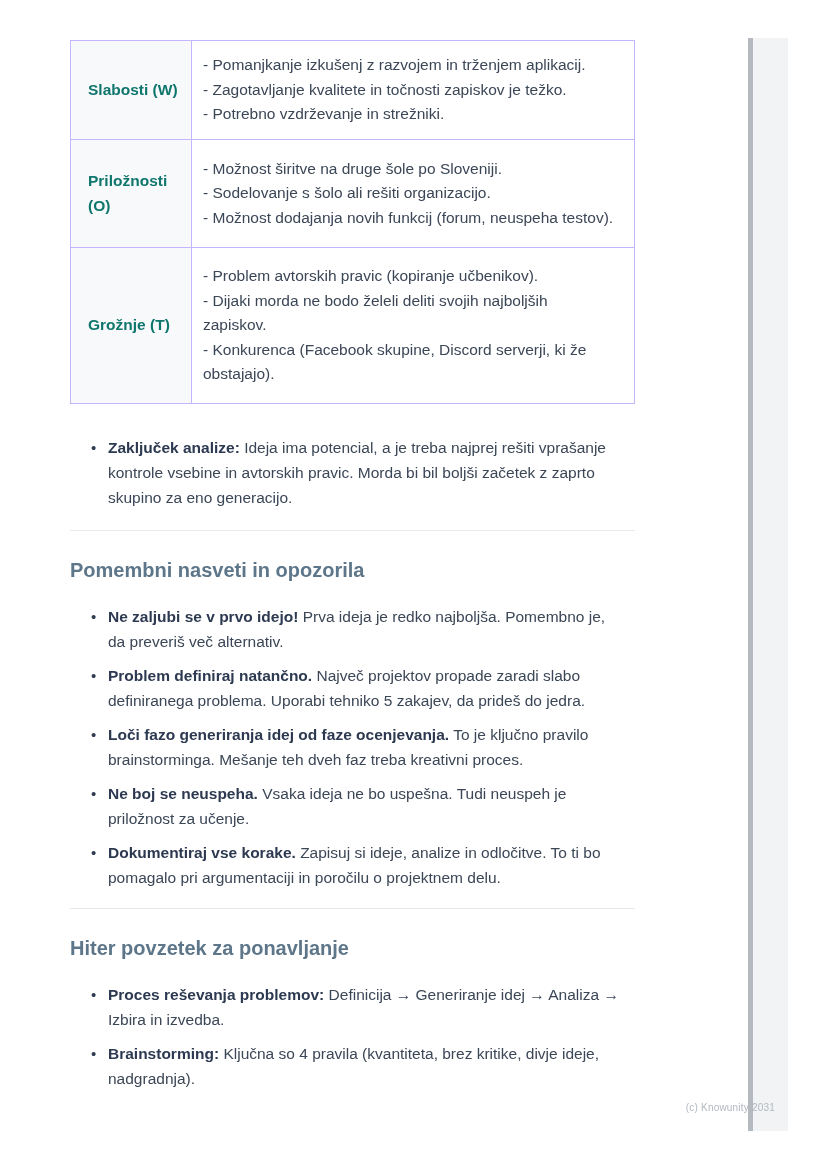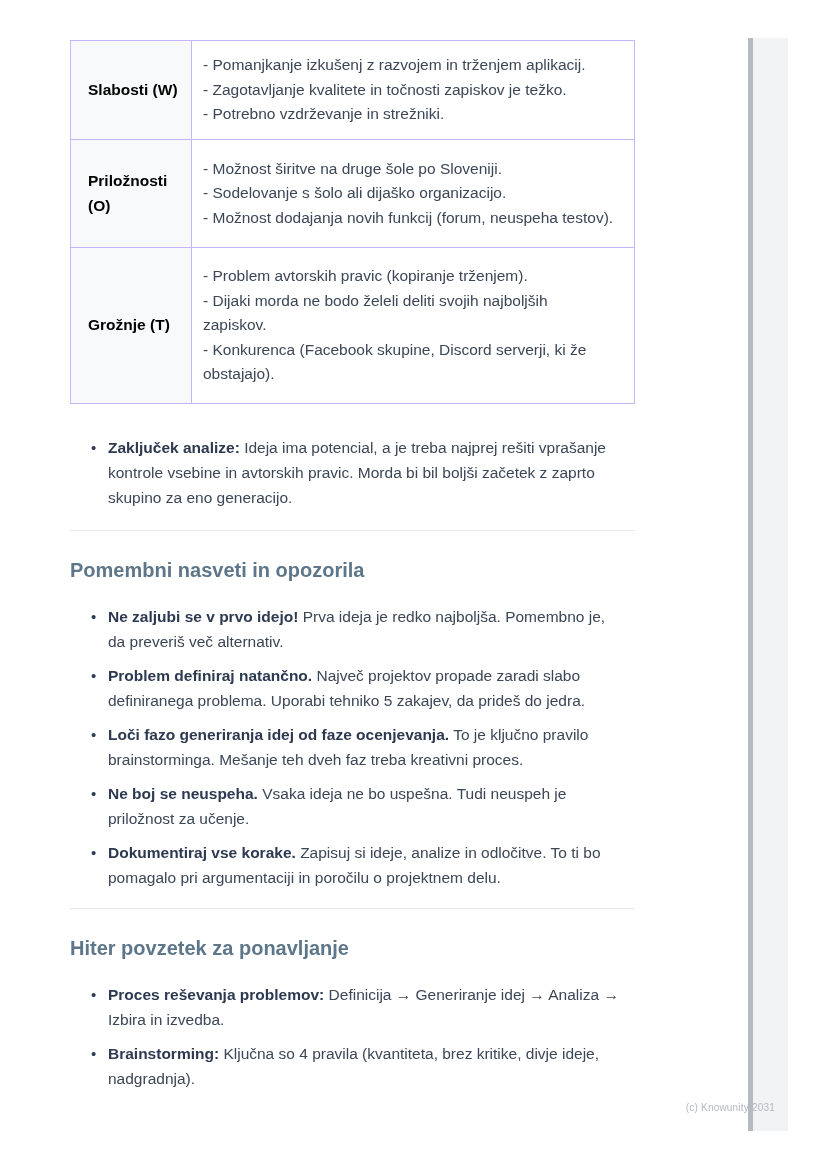--- a/index.html
+++ b/index.html
@@ -26,21 +26,21 @@
   }
   table.swot td {
     border:1px solid #c4b5fd;
     vertical-align:middle;
     line-height:24.5px;
   }
   td.label-cell {
     width:121px;
     background:#f8f9fa;
     font-weight:700;
-    color:#000000;
+    color:#0f766e;
     padding:10px 10px 10px 17px;
     box-sizing:border-box;
   }
   td.items-cell {
     padding:10px 20px 10px 11px;
   }
   tr.row-w { height:99px; }
   tr.row-o { height:108px; }
   tr.row-t { height:156px; }
 
@@ -130,28 +130,28 @@
         <td class="items-cell">
           <div>- Pomanjkanje izkušenj z razvojem in trženjem aplikacij.</div>
           <div>- Zagotavljanje kvalitete in točnosti zapiskov je težko.</div>
           <div>- Potrebno vzdrževanje in strežniki.</div>
         </td>
       </tr>
       <tr class="row-o">
         <td class="label-cell">Priložnosti (O)</td>
         <td class="items-cell">
           <div>- Možnost širitve na druge šole po Sloveniji.</div>
-          <div>- Sodelovanje s šolo ali dijaško organizacijo.</div>
+          <div>- Sodelovanje s šolo ali rešiti organizacijo.</div>
           <div>- Možnost dodajanja novih funkcij (forum, neuspeha testov).</div>
         </td>
       </tr>
       <tr class="row-t">
         <td class="label-cell">Grožnje (T)</td>
         <td class="items-cell">
-          <div>- Problem avtorskih pravic (kopiranje trženjem).</div>
+          <div>- Problem avtorskih pravic (kopiranje učbenikov).</div>
           <div>- Dijaki morda ne bodo želeli deliti svojih najboljših zapiskov.</div>
           <div>- Konkurenca (Facebook skupine, Discord serverji, ki že obstajajo).</div>
         </td>
       </tr>
     </tbody>
   </table>
 
   <ul class="bullets conclusion">
     <li>
       <b>Zaključek analize:</b>

